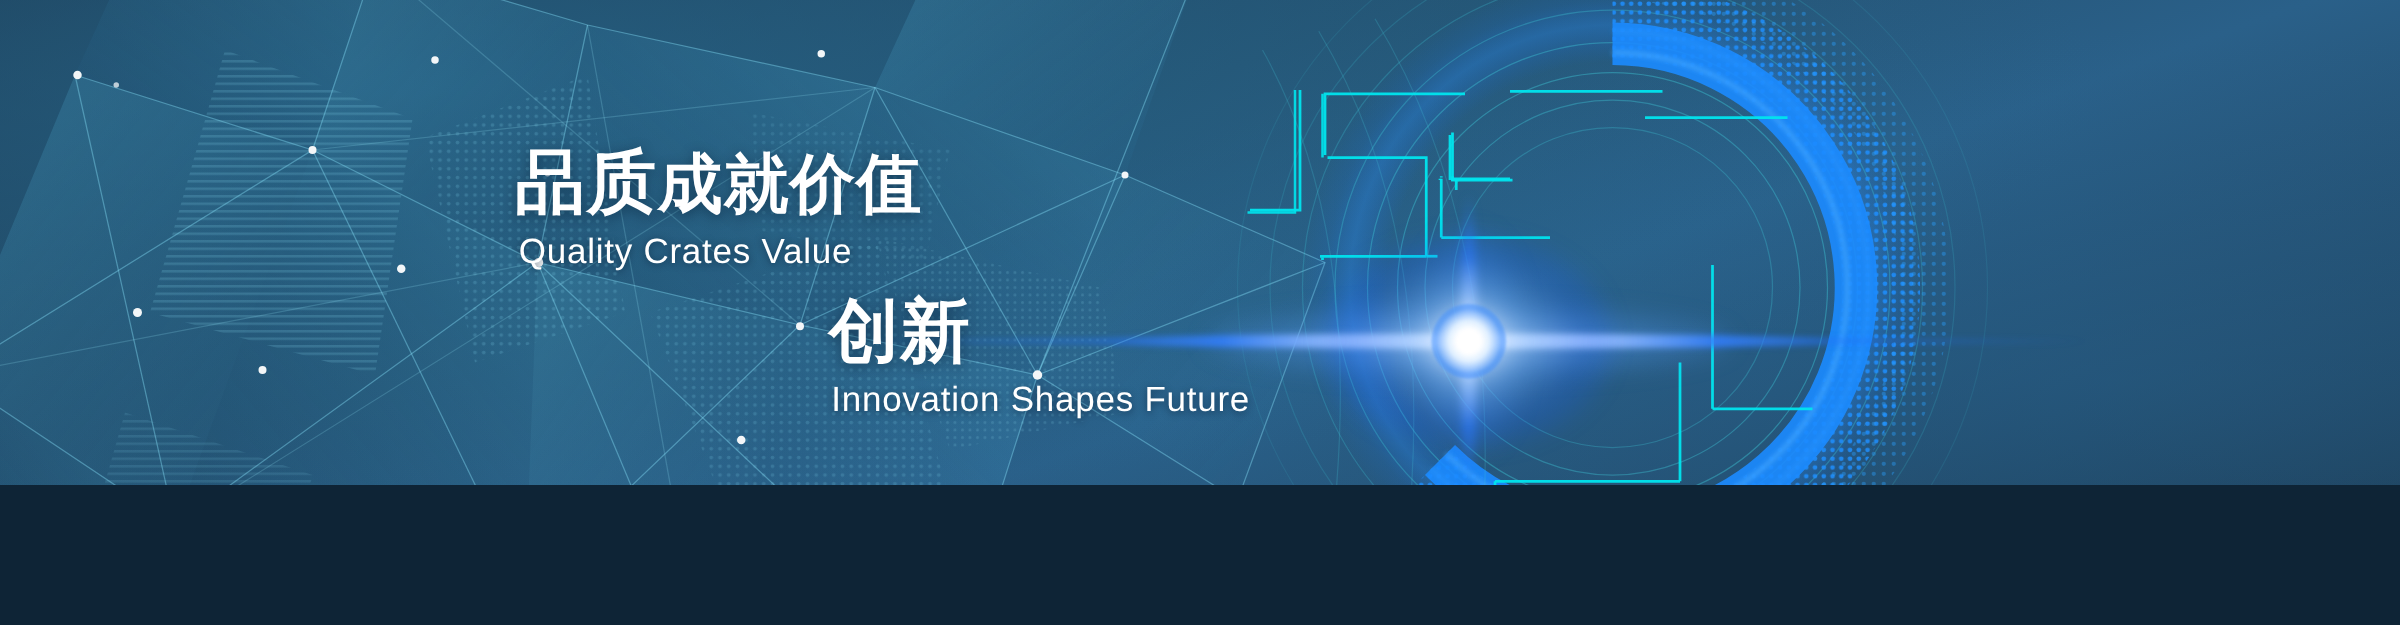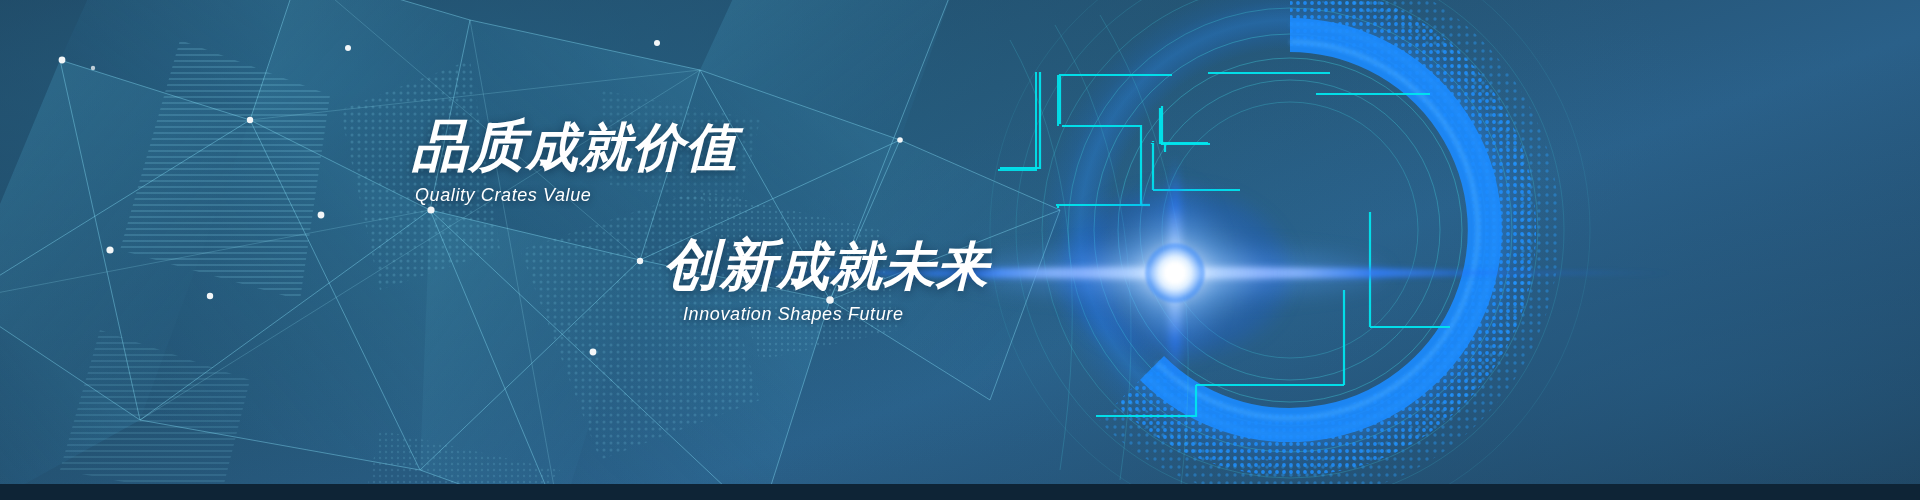--- a/index.html
+++ b/index.html
@@ -1,41 +1,40 @@
 <!DOCTYPE html>
 <html><head>
 <meta charset="utf-8">
 <title>Banner</title>
 <style>
   html,body{margin:0;padding:0;background:#0e2436;}
   #banner{
-    position:relative;width:1920px;height:484px;overflow:hidden;
+    position:relative;width:1920px;height:388px;overflow:hidden;
     font-family:"Liberation Sans","DejaVu Sans",sans-serif;
     background:
       radial-gradient(120% 150% at 18% 18%, rgba(42,112,150,.55) 0%, rgba(42,112,150,0) 58%),
       radial-gradient(90% 120% at 88% 78%, rgba(40,100,145,.40) 0%, rgba(40,100,145,0) 60%),
       linear-gradient(160deg,#1b3850 0%,#23506f 38%,#2a6089 62%,#1d3e57 100%);
-    font-style: italic;
   }
   .layer{position:absolute;inset:0;}
   .noclick{pointer-events:none;}
 
   
   .slogan{position:absolute;color:#fff;white-space:nowrap;}
   .cn{line-height:1;display:flex;align-items:baseline;
       text-shadow:0 2px 10px rgba(0,20,40,.45);}
   .cn .big{font-size:56px;font-weight:700;letter-spacing:1px;}
   .cn .small{font-size:52px;font-weight:600;letter-spacing:1px;}
-  .en{font-size:18px;font-weight:500;letter-spacing:.6px;
+  .en{font-size:28px;font-weight:500;letter-spacing:.6px;
       text-shadow:0 1px 6px rgba(0,20,40,.5);}
 
   #slogan1{left:412px;top:118px;}
   #slogan1 .en{margin-top:11px;margin-left:3px;}
   #slogan2{left:663px;top:237px;}
-  #slogan2 .en{margin-top:11px;margin-left:20px;}
+  #slogan2 .en{margin-top:11px;margin-left:2px;}
 
   
   #flare{position:absolute;left:1175px;top:273px;width:0;height:0;}
   #flare b{position:absolute;display:block;transform:translate(-50%,-50%);}
   .f-core{width:60px;height:60px;border-radius:50%;
     background:radial-gradient(circle,#fff 0%,#fff 22%,rgba(225,240,255,.95) 38%,rgba(60,140,255,.55) 62%,rgba(30,100,255,0) 100%);
     filter:blur(1px);}
   .f-halo{width:230px;height:170px;border-radius:50%;
     background:radial-gradient(ellipse,rgba(255,255,255,.85) 0%,rgba(120,180,255,.45) 28%,rgba(25,95,255,.22) 55%,rgba(25,95,255,0) 100%);
     filter:blur(9px);}
@@ -258,18 +257,17 @@
     <div class="cn">
       <span class="big">品质</span>
       <span class="small">成就价值</span>
     </div>
     <div class="en">Quality Crates Value</div>
   </div>
 
   <div class="slogan" id="slogan2">
     <div class="cn">
       <span class="big">创新</span>
-      <span class="small">成就未来</span>
     </div>
     <div class="en">Innovation Shapes Future</div>
   </div>
 
 </div>
 
 </body></html>

